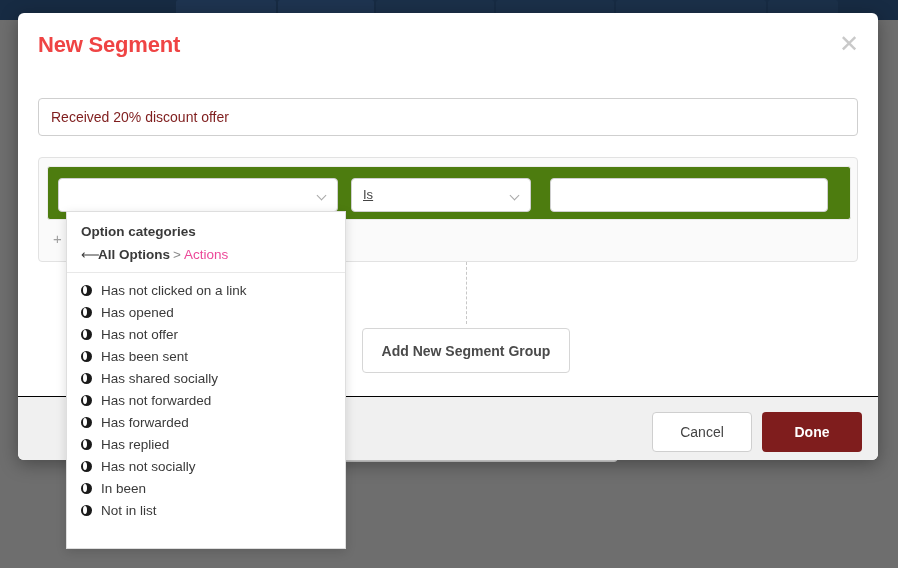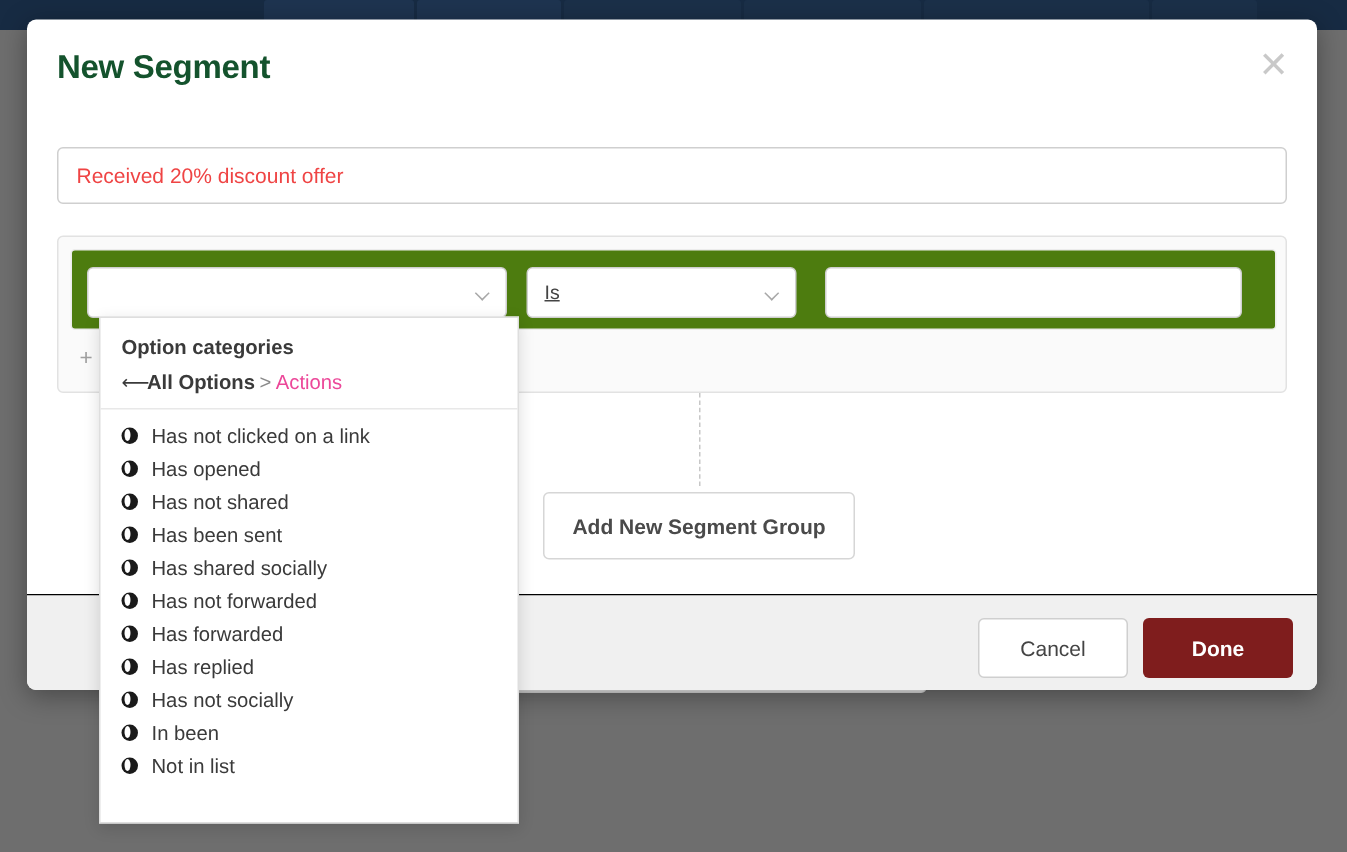--- a/index.html
+++ b/index.html
@@ -39,36 +39,36 @@
   
   .modal {
     position: absolute; left: 18px; top: 13px;
     width: 860px; height: 447px;
     background: #ffffff;
     border-radius: 6px;
     box-shadow: 0 4px 18px rgba(0,0,0,.35);
   }
   .modal-title {
     position: absolute; left: 20px; top: 19px;
-    font-size: 22px; font-weight: bold; color: #14532d;
+    font-size: 22px; font-weight: bold; color: #ef4444;
     letter-spacing: -.2px;
   }
   .modal-close {
     position: absolute; right: 17px; top: 20px;
     width: 24px; height: 24px;
     color: #c9c9c9; font-size: 24px; line-height: 22px; text-align: center;
     cursor: pointer; font-weight: 300;
   }
 
   .name-input {
     position: absolute; left: 20px; top: 85px;
     width: 820px; height: 38px;
     border: 1px solid #cfcfcf; border-radius: 4px;
     padding: 0 12px;
-    font-size: 14px; color: #ef4444;
+    font-size: 14px; color: #7f1d1d;
     font-family: "Liberation Sans", sans-serif;
     background: #fff; outline: none;
   }
 
   
   .segment-group {
     position: absolute; left: 20px; top: 144px;
     width: 820px; height: 105px;
     background: #fafafa;
     border: 1px solid #e2e2e2; border-radius: 4px;
@@ -256,21 +256,21 @@
       <div class="dd-item">
         <span class="dd-icon"></span>
         <span>Has not clicked on a link</span>
       </div>
       <div class="dd-item">
         <span class="dd-icon"></span>
         <span>Has opened</span>
       </div>
       <div class="dd-item">
         <span class="dd-icon"></span>
-        <span>Has not shared</span>
+        <span>Has not offer</span>
       </div>
       <div class="dd-item">
         <span class="dd-icon"></span>
         <span>Has been sent</span>
       </div>
       <div class="dd-item">
         <span class="dd-icon"></span>
         <span>Has shared socially</span>
       </div>
       <div class="dd-item">

